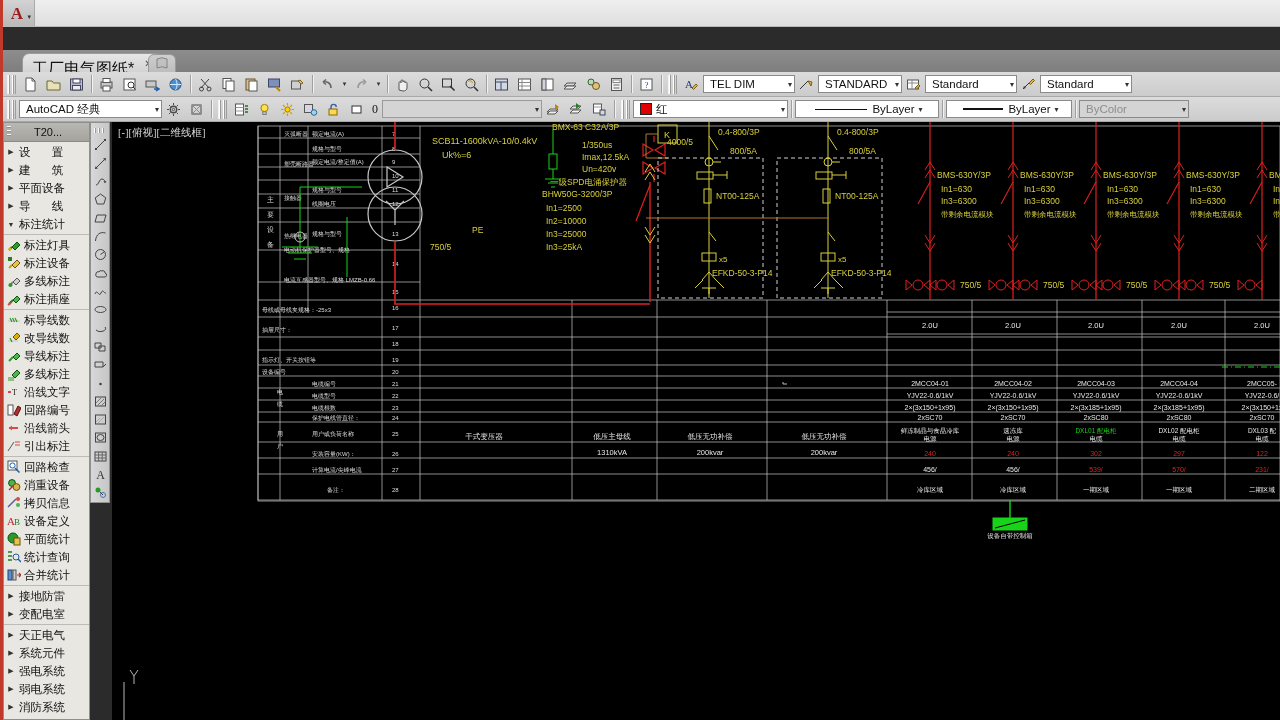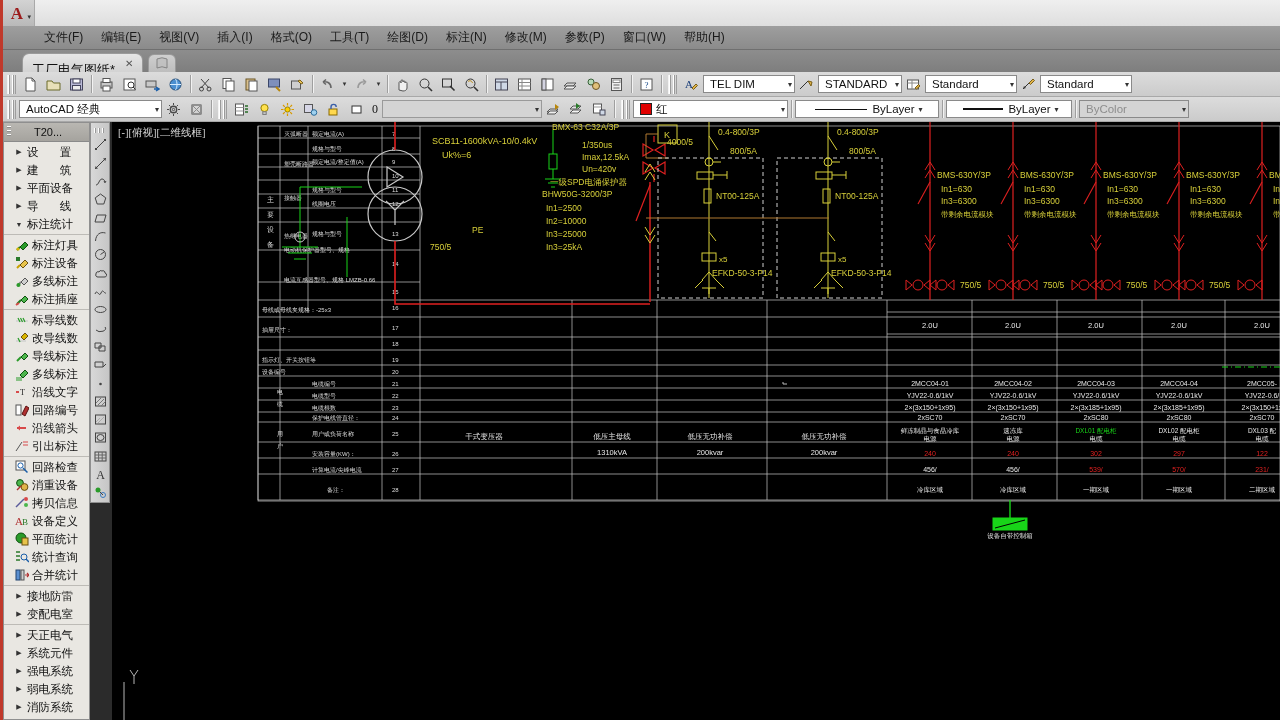--- a/index.html
+++ b/index.html
@@ -52,21 +52,21 @@
     background:linear-gradient(#8d8d8d,#7e7e7e);
     border-bottom:1px solid #6a6a6a;
   }
   .doctab{
     position:absolute;left:22px;top:3px;height:19px;
     background:linear-gradient(#e6e6e6,#d2d2d2);
     border:1px solid #9a9a9a;border-bottom:none;
     border-radius:7px 7px 0 0;
     display:flex;align-items:center;padding:0 9px;gap:10px;
   }
-  .doctab .lbl{font-size:13px;color:#111;margin-top:12px;}
+  .doctab .lbl{font-size:16px;color:#111;margin-top:12px;}
   .doctab .x{font-size:10px;color:#555;}
   .tabplus{
     position:absolute;left:148px;top:4px;width:26px;height:17px;
     background:linear-gradient(#cfcfcf,#bdbdbd);
     border:1px solid #9a9a9a;border-radius:6px 6px 0 0;
     display:flex;align-items:center;justify-content:center;
   }
   .tabplus svg{opacity:.75}
 
   
@@ -111,21 +111,21 @@
   .pal-head{
     height:18px;background:linear-gradient(#b9b7b2,#a5a39e);
     border-bottom:1px solid #8a8a8a;display:flex;align-items:center;padding-left:3px;gap:20px;
   }
   .pal-head .pgrip{
     width:4px;height:12px;margin-right:3px;
     background:repeating-linear-gradient(180deg,#fff 0 1px,#8e8e8e 1px 2px,transparent 2px 4px);
   }
   .pal-head .ptitle{font-size:11px;color:#111;}
   .pal-body{height:578px;overflow:hidden;background:#e9e7e2;}
-  .pgroup{border-bottom:1px solid #bdbbb6;padding:1px 8px;}
+  .pgroup{border-bottom:1px solid #bdbbb6;padding:1px 0;}
   .prow{
     height:18px;display:flex;align-items:center;padding-left:2px;gap:3px;cursor:default;
   }
   .prow .tri{font-size:7px;color:#333;width:10px;text-align:center;flex:0 0 auto;}
   .prow .ico{width:15px;height:15px;flex:0 0 auto;display:flex;align-items:center;justify-content:center;}
   .prow .ptxt{font-size:11.5px;color:#111;white-space:nowrap;}
   .prow .ptxt.spread2{letter-spacing:9px;}
 
   
   .vtool{
@@ -153,34 +153,20 @@
 <div class="app">
   <div class="accent-strip"></div>
 
   <div class="titlebar">
     <div class="app-logo">
       <span class="glyph">A</span>
       <span class="caret">▾</span>
     </div>
   </div>
 
-  <div class="menubar">
-    <span class="mi">文件(F)</span>
-    <span class="mi">编辑(E)</span>
-    <span class="mi">视图(V)</span>
-    <span class="mi">插入(I)</span>
-    <span class="mi">格式(O)</span>
-    <span class="mi">工具(T)</span>
-    <span class="mi">绘图(D)</span>
-    <span class="mi">标注(N)</span>
-    <span class="mi">修改(M)</span>
-    <span class="mi">参数(P)</span>
-    <span class="mi">窗口(W)</span>
-    <span class="mi">帮助(H)</span>
-  </div>
 
   <div class="tabrow">
     <div class="doctab">
       <span class="lbl">工厂电气图纸*</span>
       <span class="x">✕</span>
     </div>
     <div class="tabplus">
       <svg width="14" height="13" viewBox="0 0 14 13">
         <path d="M2 11 L2 2 Q7 -0.5 12 2 L12 11 Q7 8.5 2 11 Z" fill="#bfbfbf" stroke="#6d6d6d" stroke-width="1"></path>
       </svg>

